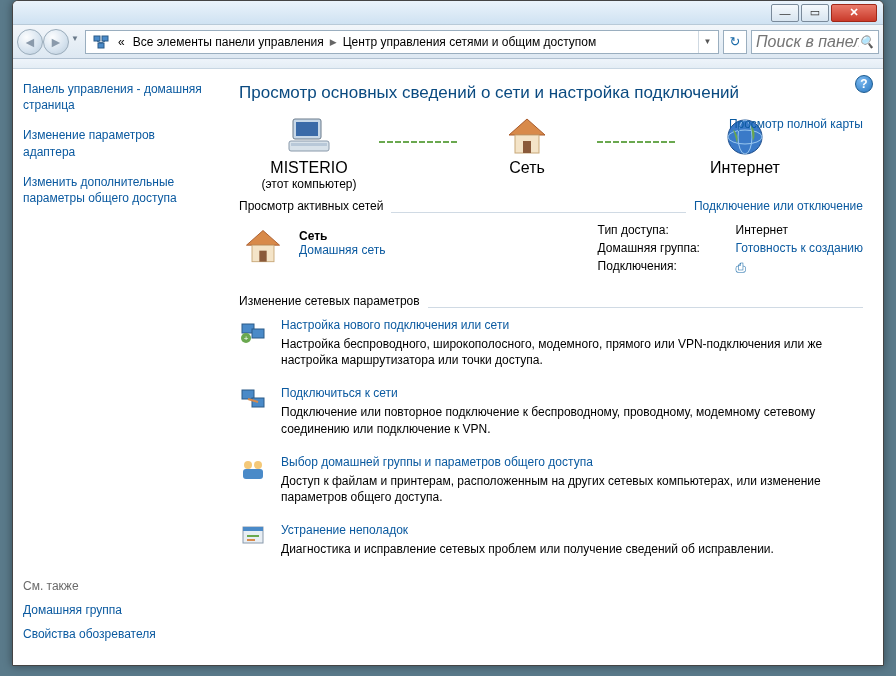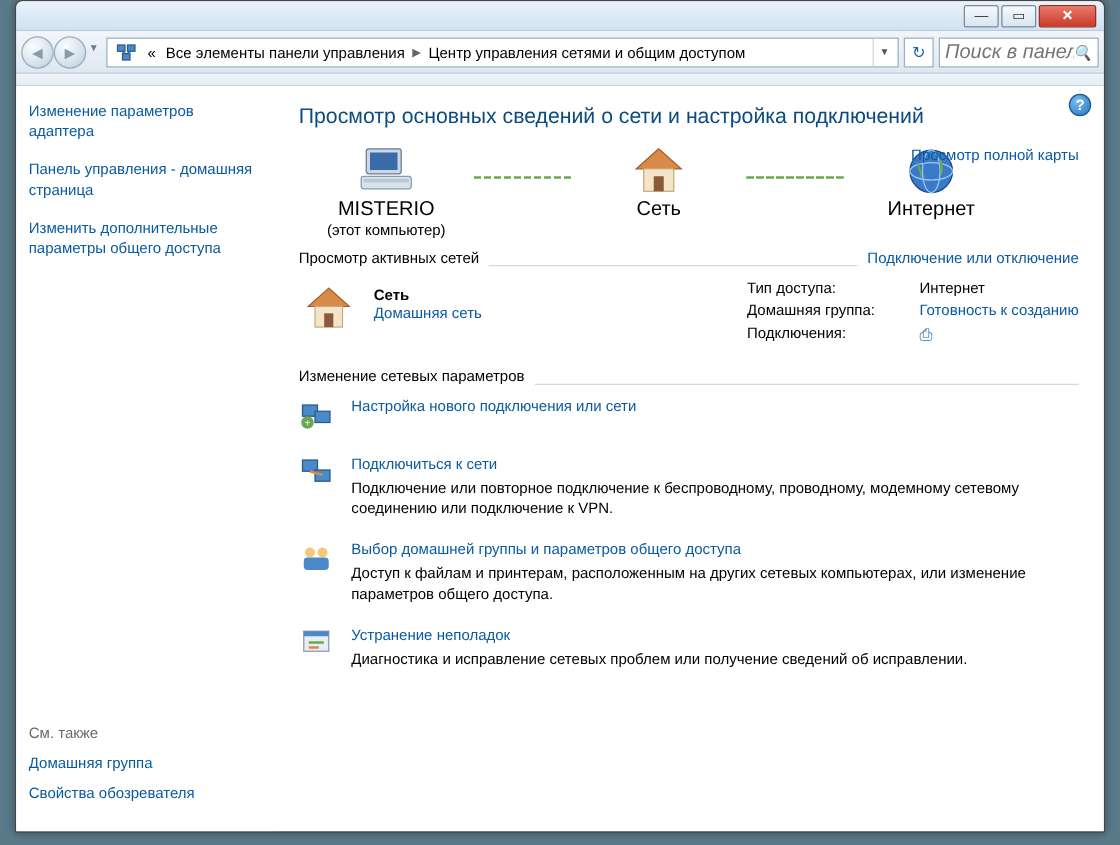--- a/index.html
+++ b/index.html
@@ -121,22 +121,22 @@
       <span>🔍</span>
     </div>
   </div>
 
   <div class="toolstrip"></div>
 
   <div class="content">
 
     <div class="sidebar">
       <div class="sidelinks">
+        <a href="#">Панель управления - домашняя страница</a>
         <a href="#">Изменение параметров адаптера</a>
-        <a href="#">Панель управления - домашняя страница</a>
         <a href="#">Изменить дополнительные параметры общего доступа</a>
       </div>
       <div class="sidefooter">
         <h4>См. также</h4>
         <a href="#">Домашняя группа</a>
         <a href="#">Свойства обозревателя</a>
       </div>
     </div>
 
     <div class="main">
@@ -223,20 +223,21 @@
           <div class="ticon">
             <svg class="icon28" viewBox="0 0 28 28">
                 <rect x="3" y="6" width="12" height="9" fill="#4a8ac8" stroke="#2a5a88"></rect>
                 <rect x="13" y="11" width="12" height="9" fill="#4a8ac8" stroke="#2a5a88"></rect>
                 <circle cx="7" cy="20" r="5" fill="#6aa84f"></circle>
                 <text x="7" y="23" font-size="8" fill="#fff" text-anchor="middle">+</text>
               </svg>
           </div>
           <div class="tbody">
             <div class="ttitle"><a class="link">Настройка нового подключения или сети</a></div>
+            <div class="tdesc">Настройка беспроводного, широкополосного, модемного, прямого или VPN-подключения или же настройка маршрутизатора или точки доступа.</div>
           </div>
         </div>
 
         <div class="task">
           <div class="ticon">
             <svg class="icon28" viewBox="0 0 28 28">
                 <rect x="3" y="4" width="12" height="9" fill="#4a8ac8" stroke="#2a5a88"></rect>
                 <rect x="13" y="12" width="12" height="9" fill="#4a8ac8" stroke="#2a5a88"></rect>
                 <line x1="9" y1="13" x2="19" y2="16" stroke="#d88a4a" stroke-width="2"></line>
               </svg>

